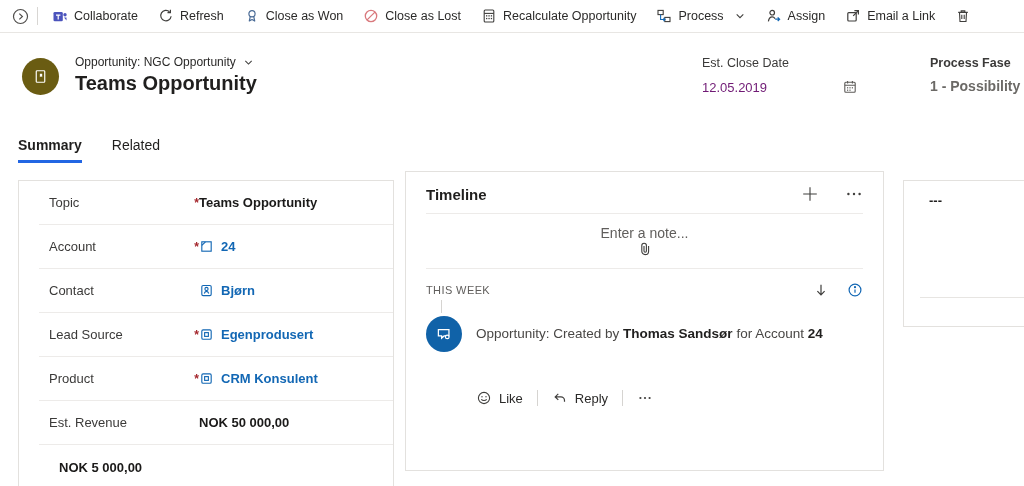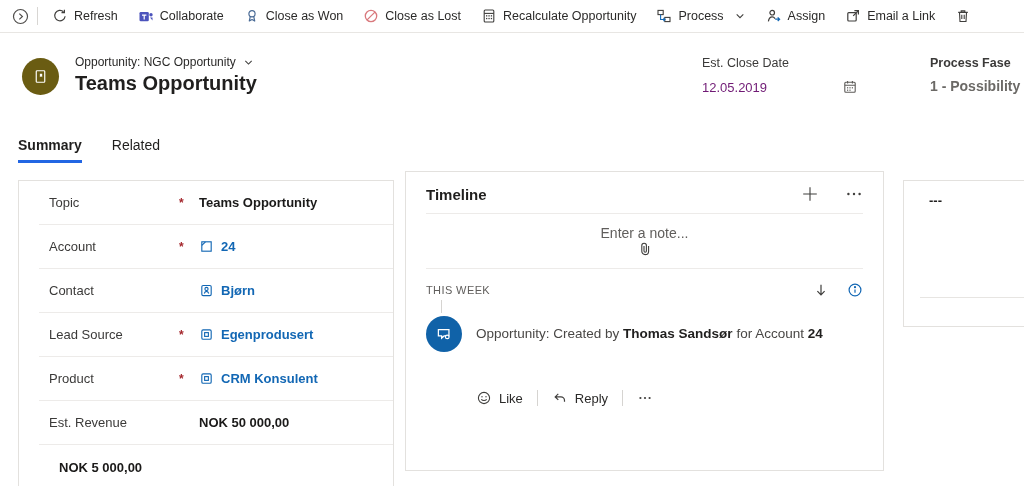--- a/index.html
+++ b/index.html
@@ -50,21 +50,21 @@
 
   
   .card { position:absolute; background:#fff; border:1px solid #e3e1de; }
   .card-form { left:18px; top:180px; width:376px; height:330px; }
   .card-timeline { left:405px; top:171px; width:479px; height:300px; }
   .card-right { left:903px; top:180px; width:190px; height:147px; }
 
   
   .frow {
     display:flex; align-items:center; height:44px;
-    margin-left:20px; padding-left:10px; border-bottom:1px solid #edebe9; cursor:pointer;
+    margin-left:20px; padding-left:10px; border-bottom:1px solid #edebe9; cursor:pointer;text-align:right;
   }
   .frow:last-child { border-bottom:none; }
   .frow.lockrow { padding-left:0; }
   .flabel { width:130px; font-size:13px; color:#3b3a39; display:flex; align-items:center; gap:6px; flex-shrink:0; }
   .frow.lockrow .flabel { width:140px; }
   .freq { width:20px; color:#a4262c; font-size:12px; font-weight:700; flex-shrink:0; }
   .fvalue { font-size:13px; font-weight:700; color:#1b1a19; display:flex; align-items:center; gap:7px; }
   .fvalue.link { color:#1267b4; }
 
   
@@ -105,38 +105,38 @@
             <circle cx="8" cy="8" r="6.6"></circle>
             <path d="M6.9 5.3L9.8 8l-2.9 2.7"></path>
           </svg>
       </span>
     </button>
     <div class="tb-sep"></div>
 
 
     <button class="tb-item">
       <span>
-          <svg width="16" height="16" viewBox="0 0 16 16" fill="none" stroke="#3f3e3c" stroke-width="1.2">
-            <path d="M13.1 8.2a5.2 5.2 0 1 1-1.6-4.4"></path>
-            <path d="M12.4 1.7v2.9H9.5"></path>
-          </svg>
-        </span>
-      <span>Refresh</span>
-    </button>
-
-    <button class="tb-item">
-      <span>
           <svg width="16" height="16" viewBox="0 0 16 16">
             <rect x="1.5" y="4" width="9.3" height="9.3" rx="1.3" fill="#4b53bc"></rect>
             <path d="M4 7.2h4.4M6.2 7.2v4.4" stroke="#fff" stroke-width="1.2" fill="none"></path>
             <circle cx="13" cy="6.8" r="1.7" fill="#4b53bc"></circle>
             <path d="M12 9.4h2.5v3.2" fill="#4b53bc"></path>
           </svg>
         </span>
       <span>Collaborate</span>
+    </button>
+
+    <button class="tb-item">
+      <span>
+          <svg width="16" height="16" viewBox="0 0 16 16" fill="none" stroke="#3f3e3c" stroke-width="1.2">
+            <path d="M13.1 8.2a5.2 5.2 0 1 1-1.6-4.4"></path>
+            <path d="M12.4 1.7v2.9H9.5"></path>
+          </svg>
+        </span>
+      <span>Refresh</span>
     </button>
 
     <button class="tb-item">
       <span>
           <svg width="16" height="16" viewBox="0 0 16 16" fill="none" stroke="#4a6b96" stroke-width="1.2" stroke-linejoin="round">
             <circle cx="8" cy="5.7" r="3.1"></circle>
             <path d="M6.3 8.4L5.3 13l2.7-1.5L10.7 13l-1-4.6"></path>
           </svg>
         </span>
       <span>Close as Won</span>

